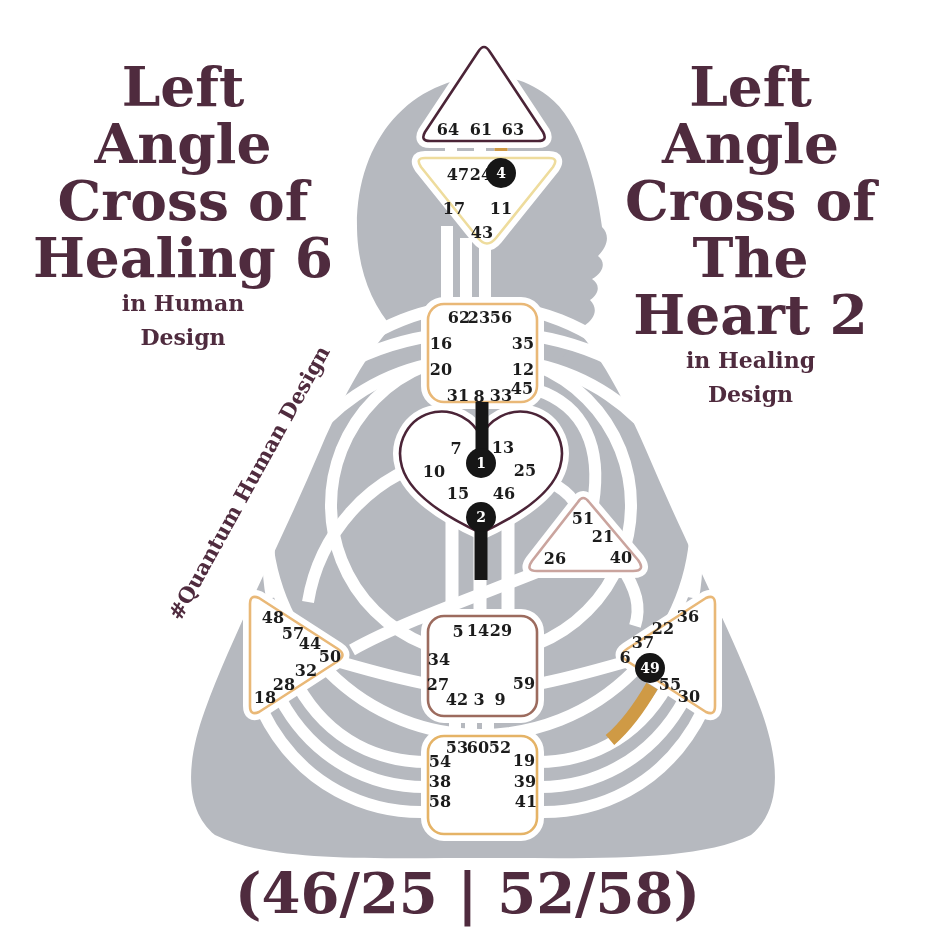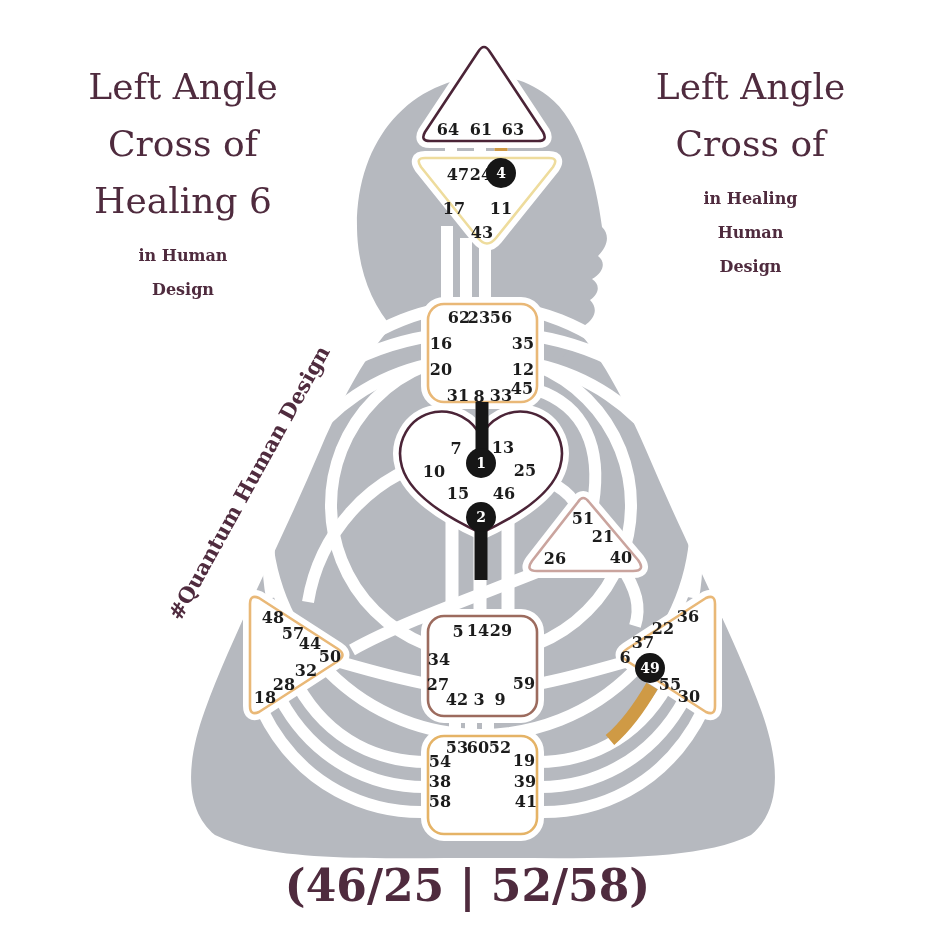--- a/index.html
+++ b/index.html
@@ -24,26 +24,26 @@
   .ol-brown{stroke:var(--brown-outline);}
   .ol-root{stroke:var(--root-outline);}
 
   .gate-num{font-family:"DejaVu Serif",serif;font-weight:bold;font-size:16px;
             fill:var(--gate-number);text-anchor:middle;dominant-baseline:central;}
   .gate-num.dark{fill:#ffffff;font-size:14px;}
   .gate-dot{fill:var(--black-segment);}
 
   
   .title{position:absolute;color:var(--title);text-align:center;}
-  .t-main{font-size:36px;font-weight:normal;line-height:57px;}
-  .t-sub{font-size:16px;font-weight:bold;line-height:34px;margin-top:10px;}
+  .t-main{font-size:55px;font-weight:bold;line-height:57px;}
+  .t-sub{font-size:22px;font-weight:bold;line-height:34px;}
   .title-left{left:28px;top:58px;width:310px;}
   .title-right{left:598px;top:58px;width:305px;}
   .cross-label{position:absolute;left:140px;top:860px;width:655px;text-align:center;
-               color:var(--title);font-size:44px;font-weight:bold;}
+               color:var(--title);font-size:56px;font-weight:bold;}
   .watermark{position:absolute;left:163px;top:612px;color:var(--title);
              font-size:21px;font-weight:bold;white-space:nowrap;
              transform:rotate(-61deg);transform-origin:0 0;}
 </style>
 </head>
 <body>
 
 <div class="stage">
 
   <svg id="bodygraph" width="937" height="938" viewBox="0 0 937 938">
@@ -244,24 +244,24 @@
     <div class="t-sub">
       <div>in Human</div>
       <div>Design</div>
     </div>
   </div>
 
   <div class="title title-right">
     <div class="t-main">
       <div>Left Angle</div>
       <div>Cross of</div>
+      <div>The Heart 2</div>
     </div>
     <div class="t-sub">
       <div>in Healing</div>
-      <div>Human</div>
       <div>Design</div>
     </div>
   </div>
 
   <div class="watermark">#Quantum Human Design</div>
 
   <div class="cross-label">(46/25 | 52/58)</div>
 </div>
 
 </body></html>

